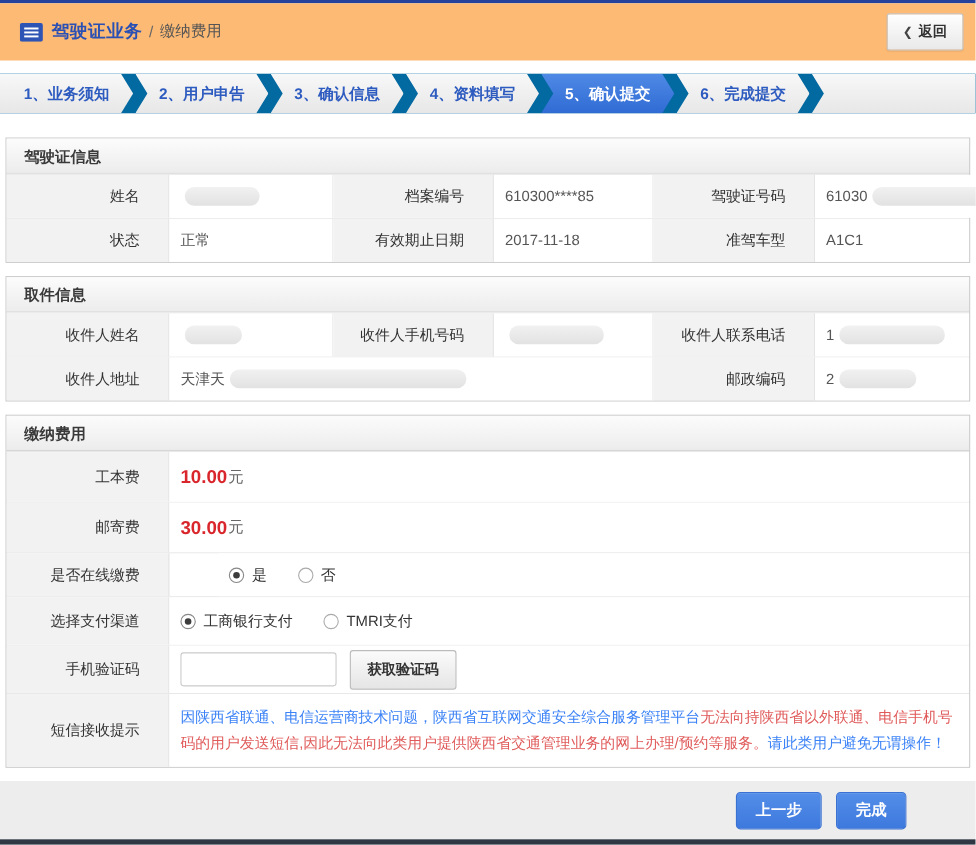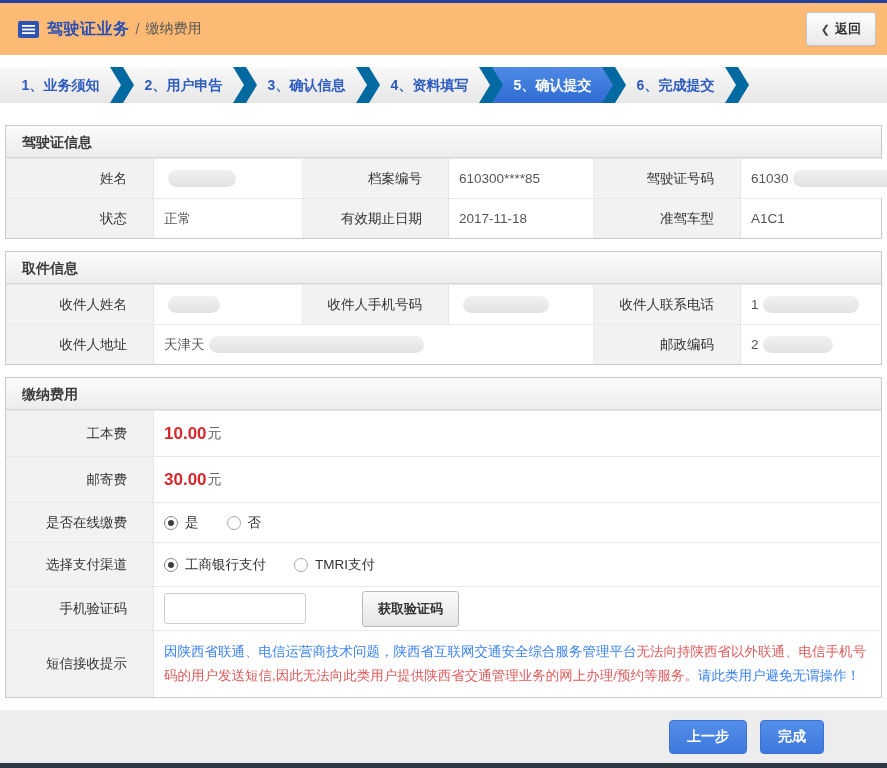--- a/index.html
+++ b/index.html
@@ -46,33 +46,33 @@
     padding-right: 26px; font-size: 13.5px; color: #333; border-right: 1px solid #e4e4e4; flex: none; }
   .cv { background: #fff; display: flex; align-items: center; padding-left: 10px;
     font-size: 13.5px; color: #555; border-right: 1px solid #ededed; }
   .cv:last-child { border-right: none; flex: 1; }
   .w1 { width: 148px; } .w2 { width: 149px; flex: none; } .w3 { width: 146px; }
   .w4 { width: 145px; flex: none; } .w5 { width: 147px; } .wWide { width: 440px; flex: none; }
   .blob { display: inline-block; height: 17px; border-radius: 9px;
     background: linear-gradient(#f1f1f1,#e2e2e2); vertical-align: middle; margin-left: 4px; }
 
   
-  .r46 { min-height: 46px; } .r40 { min-height: 40px; } .r44 { min-height: 44px; }
+  .r46 { min-height: 46px; } .r40 { min-height: 40px; gap: 44px; } .r44 { min-height: 44px; }
   .fee-amount { color: #d9262c; font-weight: bold; font-size: 17px; }
   .fee-unit { color: #666; font-size: 14px; margin-left: 1px; }
   .opt { display: inline-flex; align-items: center; margin-right: 28px; cursor: pointer; font-size: 13.5px; color: #333; }
   .radio { width: 14px; height: 14px; border-radius: 50%; border: 1px solid #aaa; background: #fff;
     display: inline-block; position: relative; margin-right: 7px; flex: none; }
   .radio.checked { border-color: #888; }
   .radio.checked::after { content: ''; position: absolute; left: 3px; top: 3px; width: 6px; height: 6px;
     border-radius: 50%; background: #3c3c3c; }
   .sms-input { width: 142px; height: 31px; border: 1px solid #ccc; border-radius: 3px;
     padding: 0 8px; font-size: 13px; margin-right: 12px; font-family: inherit; }
   .code-btn { padding: 8px 15px; background: linear-gradient(#fbfbfb,#e5e5e5); border: 1px solid #bbb;
-    border-radius: 3px; font-size: 13px; font-weight: bold; color: #333; cursor: pointer; font-family: inherit; margin-left: 44px; }
+    border-radius: 3px; font-size: 13px; font-weight: bold; color: #333; cursor: pointer; font-family: inherit; }
   .notice-cell { display: block; padding: 9px 14px 9px 10px; line-height: 24px; font-size: 13.5px; }
   .seg-tan { color: #3b82f6; } .seg-red { color: #e05a5a; }
 
   
   .bottom-band { position: absolute; left: 0; bottom: 0; width: 100%; }
   .btn-band { height: 53px; background: #ededed; display: flex; align-items: center;
     justify-content: flex-end; padding-right: 63px; gap: 13px; }
   .blue-btn { background: linear-gradient(#548ee9,#3d79dd); border: 1px solid #3a72d2; color: #fff;
     font-weight: bold; font-size: 14px; padding: 7px 17px; border-radius: 4px; cursor: pointer; font-family: inherit; }
   .dark-bar { height: 5px; background: #2f3744; }

